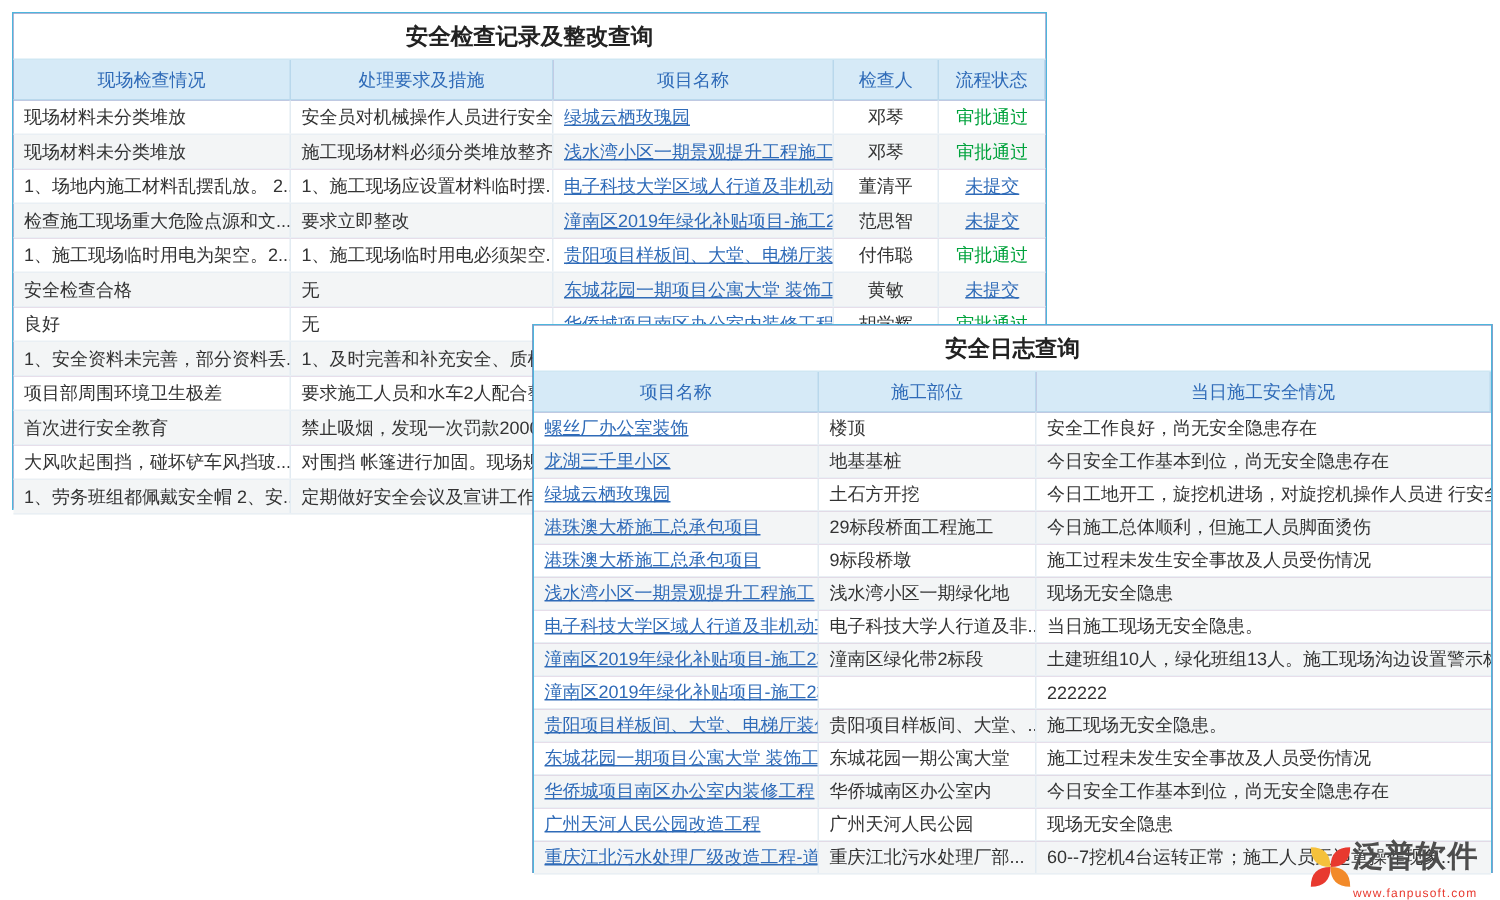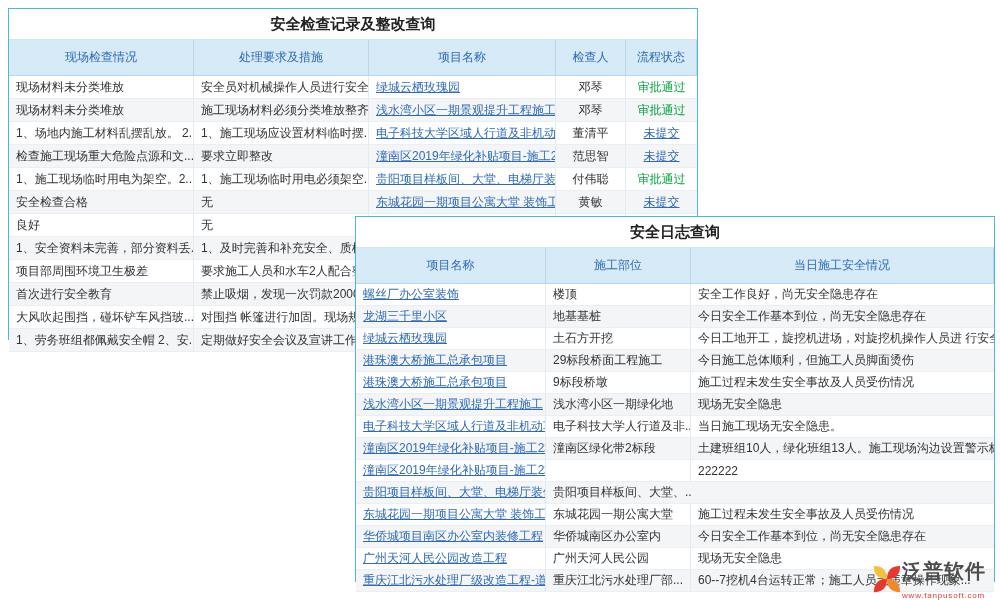--- a/index.html
+++ b/index.html
@@ -12,21 +12,21 @@
     font-size:15px;font-weight:bold;color:#222;background:#fff;
     border-bottom:1px solid #cfe7f3}
 
   .row{display:flex;align-items:stretch}
   .cell{padding:0 7px;font-size:12px;display:flex;align-items:center;
     overflow:hidden;white-space:nowrap;border-right:1px solid #e2ebf2;color:#333}
   .cell:last-child{border-right:none}
 
   .thead .cell{background:#d6eaf7;color:#2f6bb8;justify-content:center;
     border-right:1px solid #b9d8ec;border-bottom:1px solid #b9d8ec;cursor:pointer}
-  .thead{height:36px}
+  .thead{height:27px}
   .tbody .row{border-bottom:1px solid #e9eff4;background:#fff}
   .tbody .row:nth-child(even){background:#f3f5f6} 
 
   .link{color:#2f6bb8;text-decoration:underline;cursor:pointer}
   .center{justify-content:center}
   .status{justify-content:center}
   .status.approved{color:#00a23c;cursor:pointer}
   .status.pending{color:#2f6bb8;text-decoration:underline;cursor:pointer}
 
   
@@ -224,20 +224,21 @@
 
       <div class="row">
         <div class="cell d1 link">潼南区2019年绿化补贴项目-施工2标段</div>
         <div class="cell d2"></div>
         <div class="cell d3">222222</div>
       </div>
 
       <div class="row">
         <div class="cell d1 link">贵阳项目样板间、大堂、电梯厅装修工程</div>
         <div class="cell d2">贵阳项目样板间、大堂、...</div>
+        <div class="cell d3">施工现场无安全隐患。</div>
       </div>
 
       <div class="row">
         <div class="cell d1 link">东城花园一期项目公寓大堂 装饰工程</div>
         <div class="cell d2">东城花园一期公寓大堂</div>
         <div class="cell d3">施工过程未发生安全事故及人员受伤情况</div>
       </div>
 
       <div class="row">
         <div class="cell d1 link">华侨城项目南区办公室内装修工程</div>

